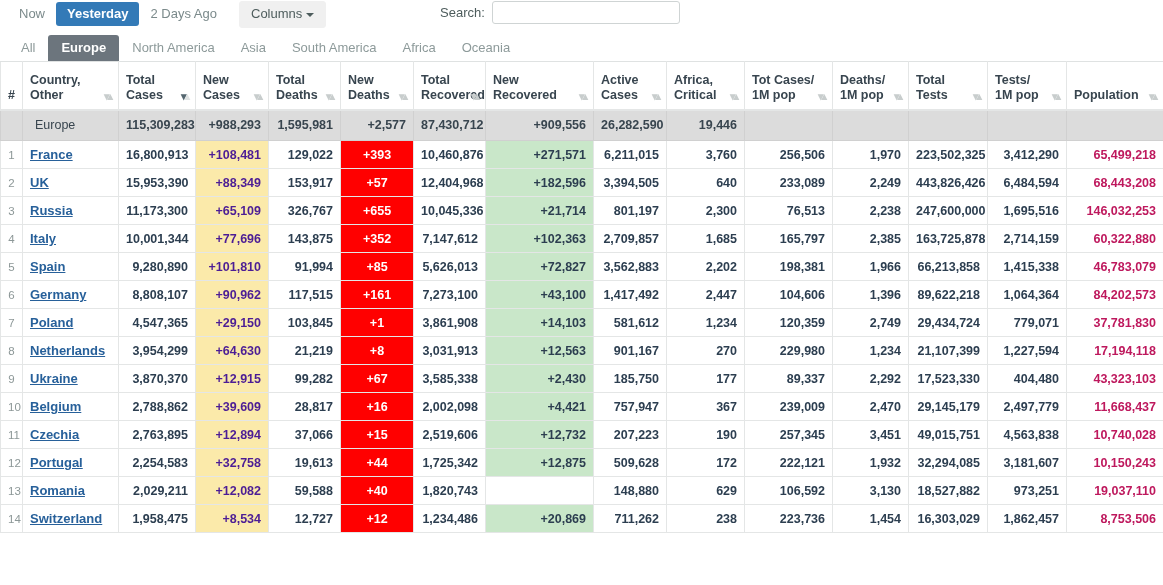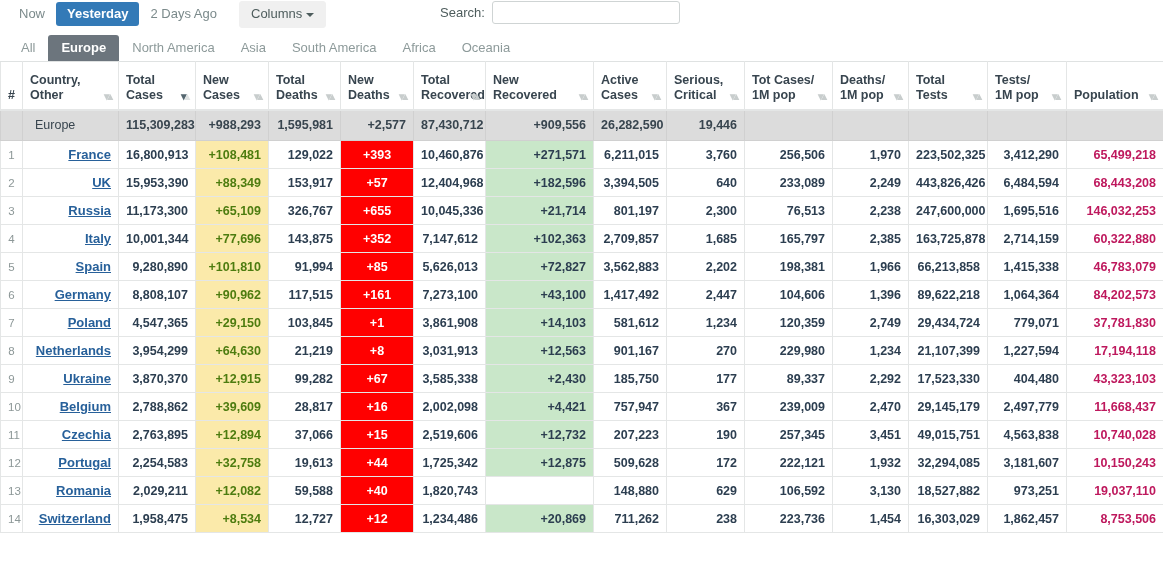--- a/index.html
+++ b/index.html
@@ -193,42 +193,42 @@
   }
   tr.summary-row td.num { text-align: right; }
 
   td.rank-cell {
     text-align: center;
     color: #8c9797;
     font-size: 11.5px;
     padding: 4px 3px;
   }
   td.country-cell {
-    text-align: right;
+    text-align: left;
     padding-left: 10px;
   }
   td.country-cell a {
     color: #27609a;
     font-weight: bold;
     text-decoration: underline;
     font-size: 13px;
     cursor: pointer;
   }
   td.num {
     text-align: right;
     font-weight: bold;
     color: #2c3e50;
     font-size: 12.5px;
   }
 
   td.cell-newcases {
     background: #fbeaaa;
     text-align: right;
     font-weight: bold;
-    color: #4d7c0f;
+    color: #4c1d95;
   }
   td.cell-newdeaths {
     background: #ff0000;
     color: #ffffff;
     text-align: center;
     font-weight: bold;
     border-color: #ff0000;
   }
   td.cell-newrecovered {
     background: #c9e7c9;
@@ -323,21 +323,21 @@
       </th>
       <th class="num-col">
         <span class="th-inner">New</span>
         <span class="th-inner"><span class="sort-icon"><span class="dn">▾</span><span class="up">▴</span></span><span>Recovered</span></span>
       </th>
       <th class="num-col">
         <span class="th-inner">Active</span>
         <span class="th-inner"><span class="sort-icon"><span class="dn">▾</span><span class="up">▴</span></span><span>Cases</span></span>
       </th>
       <th class="num-col">
-        <span class="th-inner">Serious,</span>
+        <span class="th-inner">Africa,</span>
         <span class="th-inner"><span class="sort-icon"><span class="dn">▾</span><span class="up">▴</span></span><span>Critical</span></span>
       </th>
       <th class="num-col">
         <span class="th-inner">Tot Cases/</span>
         <span class="th-inner"><span class="sort-icon"><span class="dn">▾</span><span class="up">▴</span></span><span>1M pop</span></span>
       </th>
       <th class="num-col">
         <span class="th-inner">Deaths/</span>
         <span class="th-inner"><span class="sort-icon"><span class="dn">▾</span><span class="up">▴</span></span><span>1M pop</span></span>
       </th>

